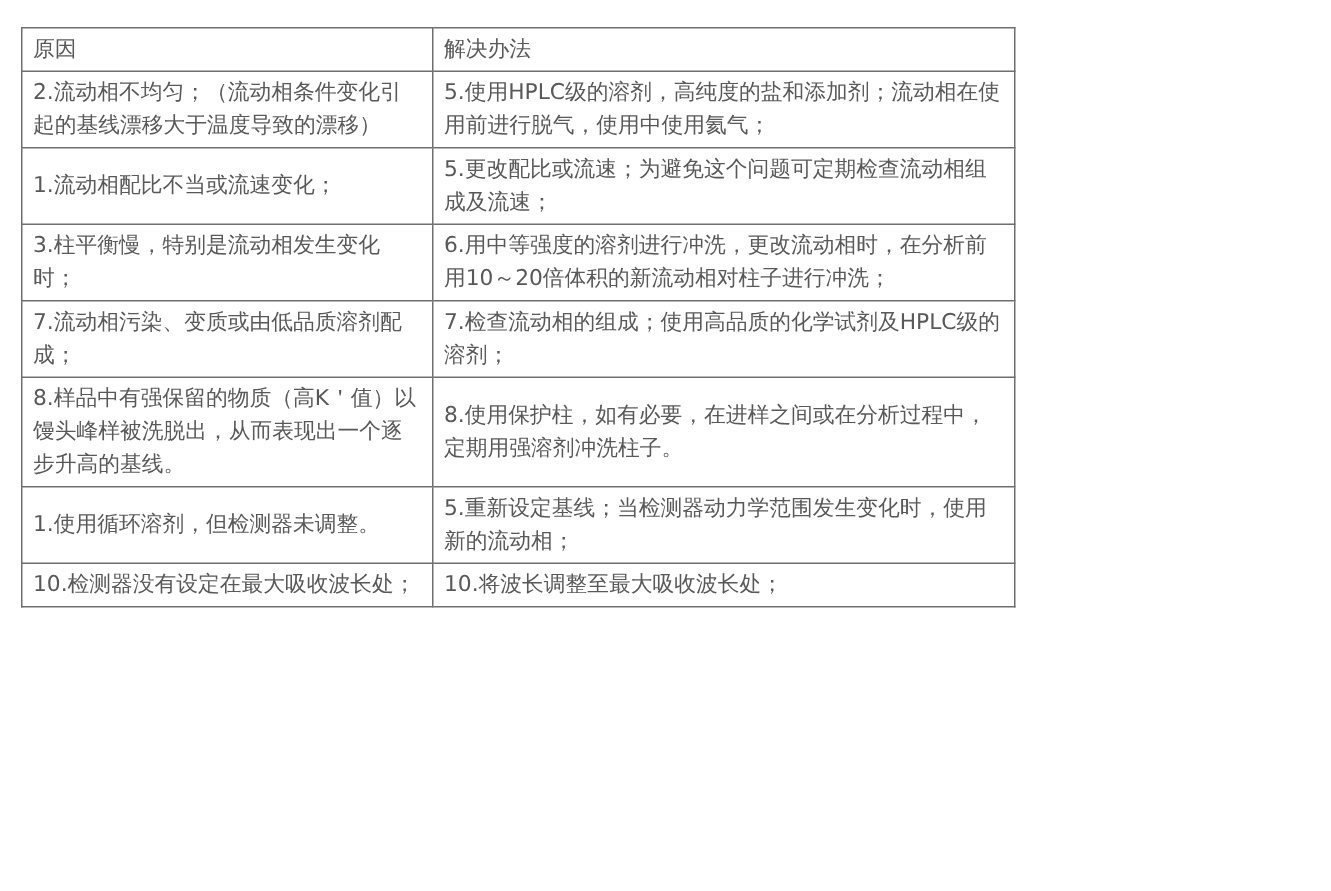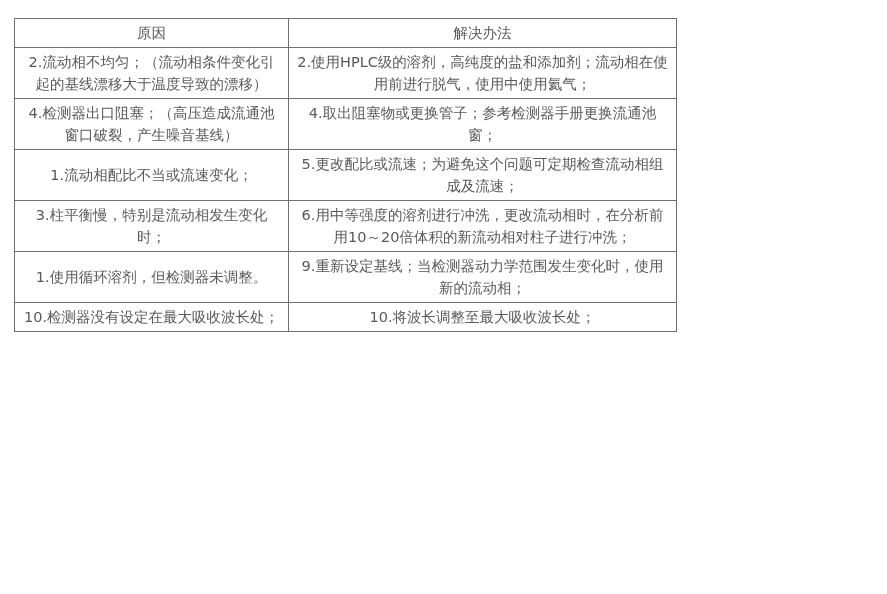--- a/index.html
+++ b/index.html
@@ -26,21 +26,21 @@
     font-size: 14.5px;
     line-height: 22px;
   }
   table.trouble-table col.c-cause { width: 274px; }
   table.trouble-table col.c-solution { width: 388px; }
   table.trouble-table th,
   table.trouble-table td {
     border: 1px solid #6f6f6f;
     padding: 3px 7px;
     vertical-align: middle;
-    text-align: center;
+    text-align: left;
     font-weight: normal;
     word-break: break-all;
     overflow: hidden;
   }
   tr.h-header   { height: 24px; }
   tr.h-xl       { height: 102px; }
   tr.h-md       { height: 47px; }
   tr.h-lg       { height: 72px; }
   tr.h-sm       { height: 24px; }
 </style>
@@ -53,37 +53,41 @@
       <col class="c-cause">
       <col class="c-solution">
     </colgroup>
     <tbody>
       <tr class="h-header">
         <th>原因</th>
         <th>解决办法</th>
       </tr>
       <tr class="h-md">
         <td>2.流动相不均匀；（流动相条件变化引起的基线漂移大于温度导致的漂移）</td>
-        <td>2.使用HPLC级的溶剂，高纯度的盐和添加剂；流动相在使用前进行脱气，使用中使用氦气；</td>
-      </tr>
-      <tr class="h-md">
-        <td>4.检测器出口阻塞；（高压造成流通池窗口破裂，产生噪音基线）</td>
-        <td>4.取出阻塞物或更换管子；参考检测器手册更换流通池窗；</td>
+        <td>5.使用HPLC级的溶剂，高纯度的盐和添加剂；流动相在使用前进行脱气，使用中使用氦气；</td>
       </tr>
       <tr class="h-md">
         <td>1.流动相配比不当或流速变化；</td>
         <td>5.更改配比或流速；为避免这个问题可定期检查流动相组成及流速；</td>
       </tr>
       <tr class="h-md">
         <td>3.柱平衡慢，特别是流动相发生变化时；</td>
         <td>6.用中等强度的溶剂进行冲洗，更改流动相时，在分析前用10～20倍体积的新流动相对柱子进行冲洗；</td>
       </tr>
       <tr class="h-md">
+        <td>7.流动相污染、变质或由低品质溶剂配成；</td>
+        <td>7.检查流动相的组成；使用高品质的化学试剂及HPLC级的溶剂；</td>
+      </tr>
+      <tr class="h-lg">
+        <td>8.样品中有强保留的物质（高K＇值）以馒头峰样被洗脱出，从而表现出一个逐步升高的基线。</td>
+        <td>8.使用保护柱，如有必要，在进样之间或在分析过程中，定期用强溶剂冲洗柱子。</td>
+      </tr>
+      <tr class="h-md">
         <td>1.使用循环溶剂，但检测器未调整。</td>
-        <td>9.重新设定基线；当检测器动力学范围发生变化时，使用新的流动相；</td>
+        <td>5.重新设定基线；当检测器动力学范围发生变化时，使用新的流动相；</td>
       </tr>
       <tr class="h-sm">
         <td>10.检测器没有设定在最大吸收波长处；</td>
         <td>10.将波长调整至最大吸收波长处；</td>
       </tr>
     </tbody>
   </table>
 </div>
 
 </body></html>

